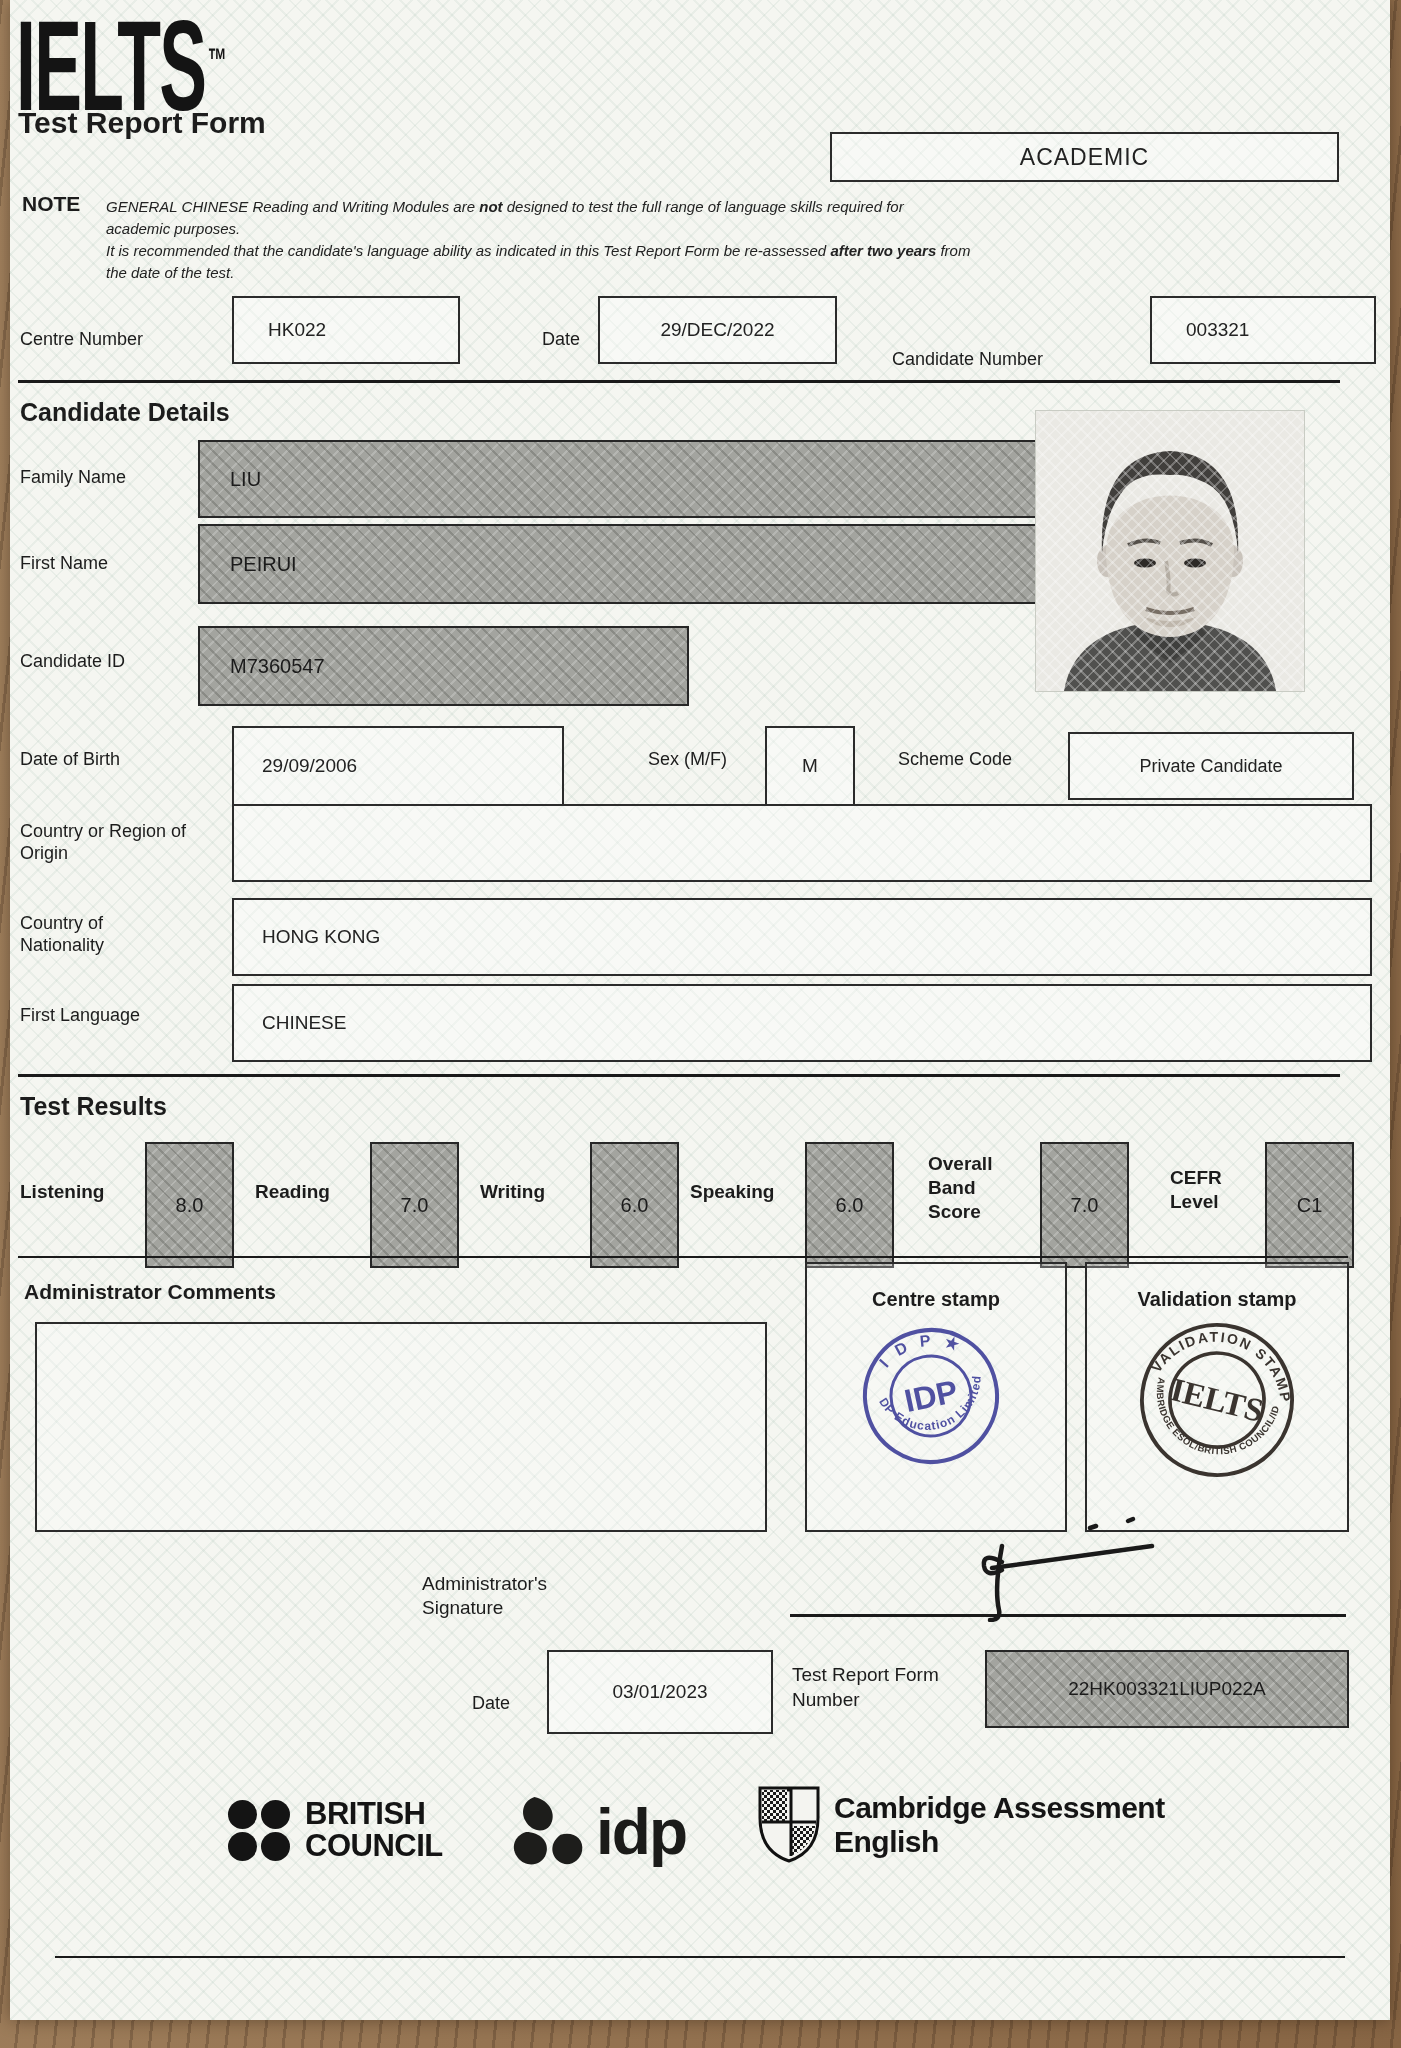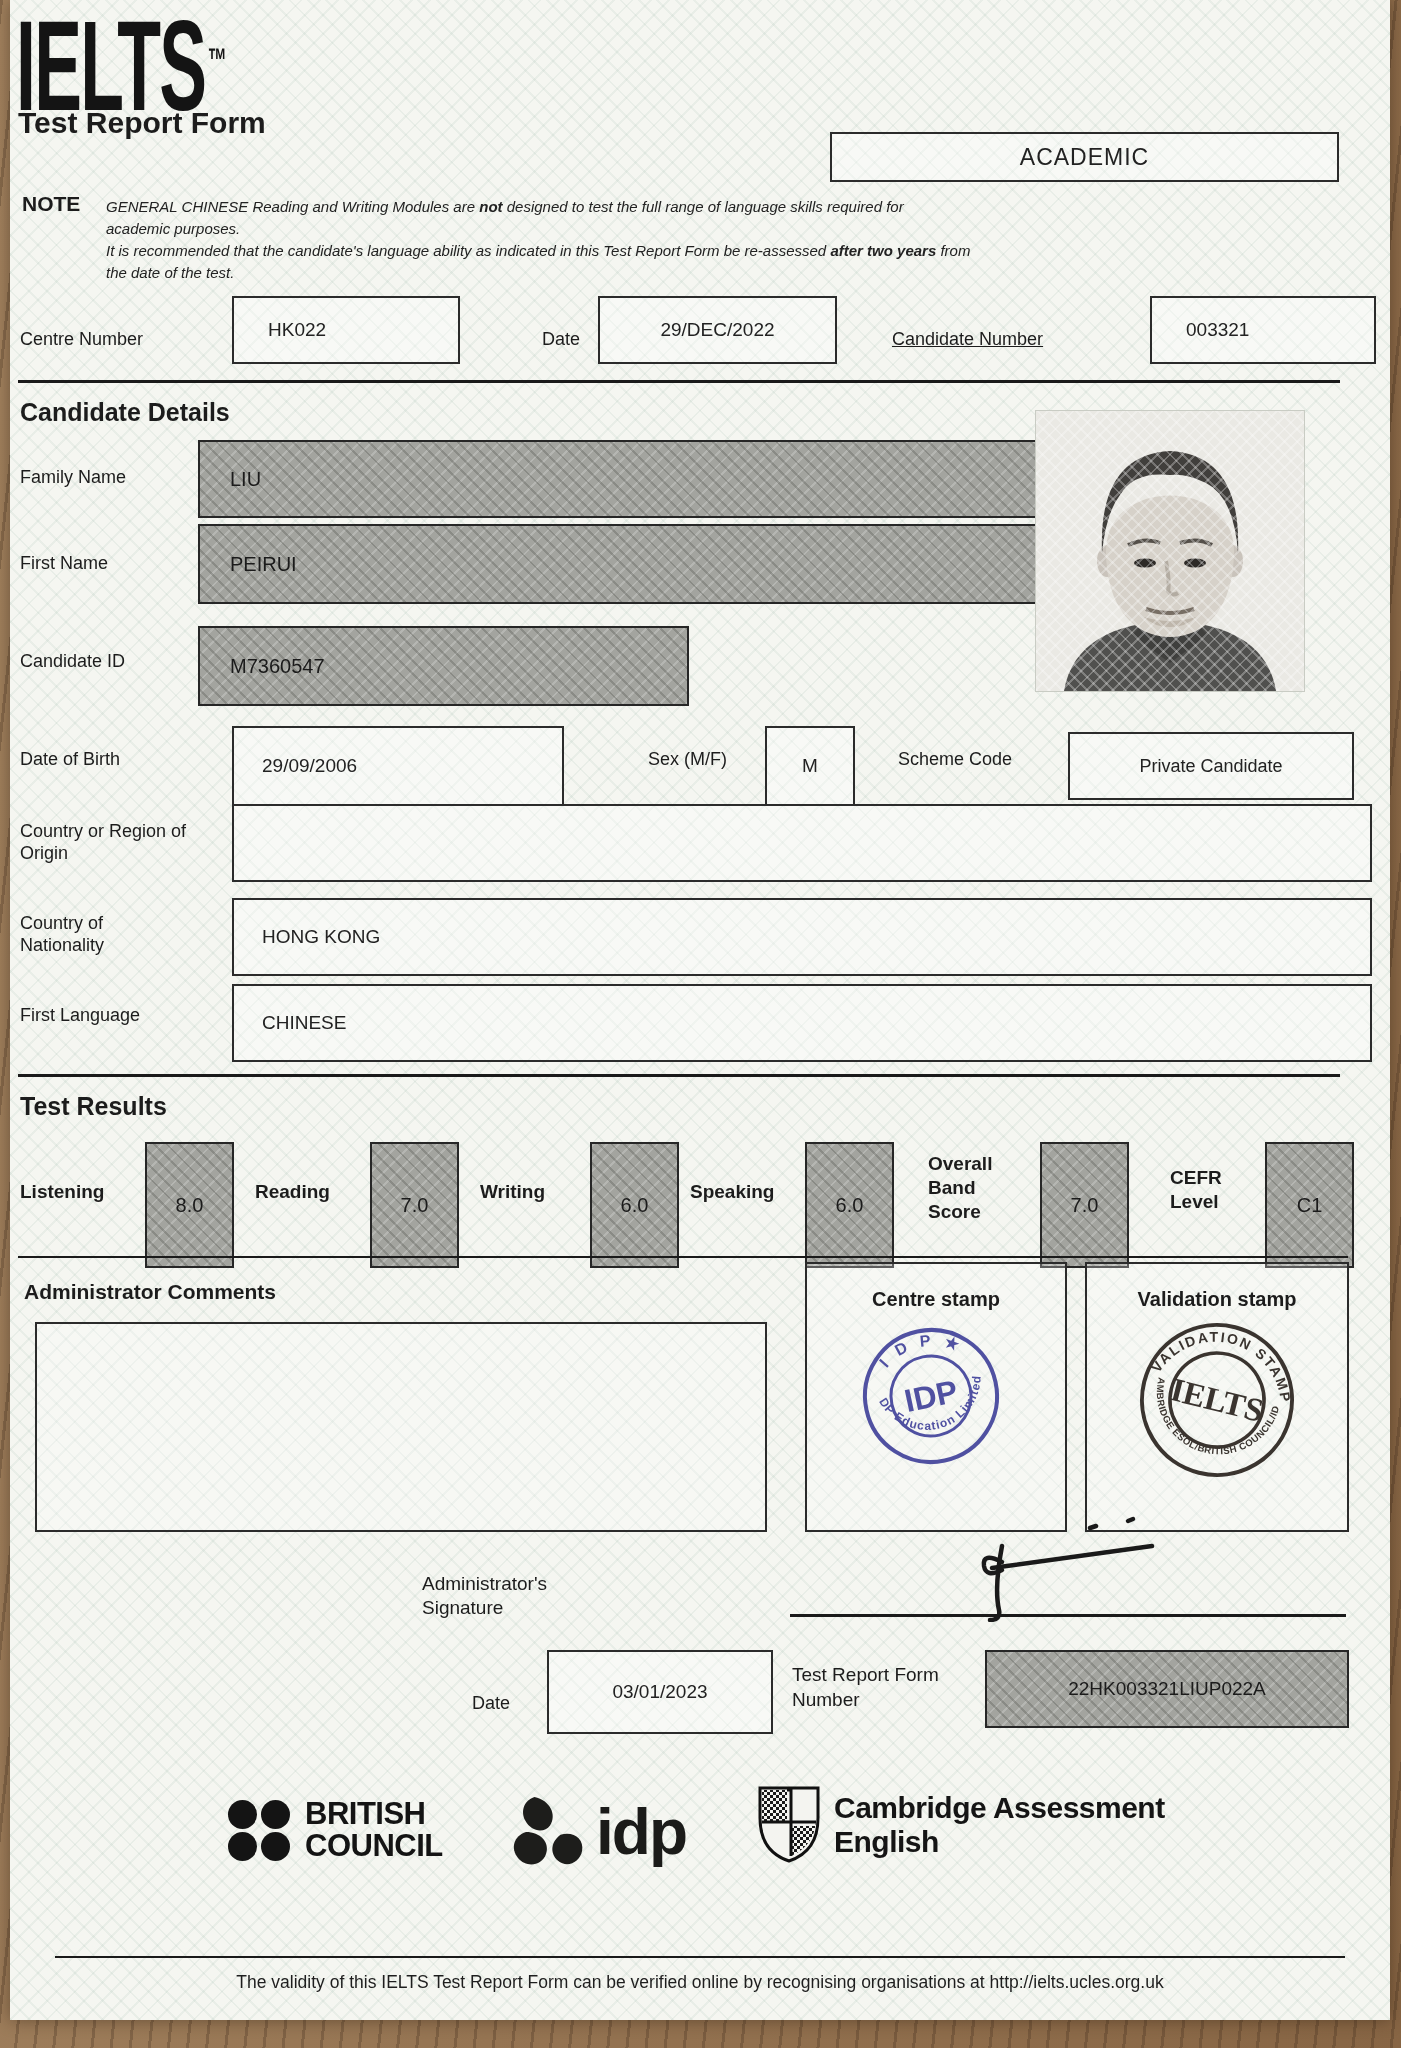--- a/index.html
+++ b/index.html
@@ -74,21 +74,21 @@
   <div class="abs b" style="left:12px;top:192px;font-size:21px;">NOTE</div>
   <div class="abs" style="left:96px;top:196px;width:865px;">
     <div class="note-line"><span>GENERAL CHINESE Reading and Writing Modules are </span><span class="b">not</span><span> designed to test the full range of language skills required for academic purposes.</span></div>
     <div class="note-line"><span>It is recommended that the candidate's language ability as indicated in this Test Report Form be re-assessed </span><span class="b">after two years</span><span> from the date of the test.</span></div>
   </div>
 
   <div class="abs lbl" style="left:10px;top:328px;">Centre Number</div>
   <div class="box" style="left:222px;top:296px;width:190px;height:64px;padding-left:34px;">HK022</div>
   <div class="abs lbl" style="left:532px;top:328px;">Date</div>
   <div class="box center" style="left:588px;top:296px;width:235px;height:64px;">29/DEC/2022</div>
-  <div class="abs lbl" style="left:882px;top:328px;text-decoration:underline;">Candidate Number</div>
+  <div class="abs lbl" style="left:882px;top:348px;">Candidate Number</div>
   <div class="box" style="left:1140px;top:296px;width:188px;height:64px;padding-left:34px;">003321</div>
 
   <div class="hr" style="left:8px;top:380px;width:1322px;height:3px;"></div>
 
   <div class="abs b" style="left:10px;top:398px;font-size:25px;">Candidate Details</div>
 
   <div class="abs lbl" style="left:10px;top:466px;">Family Name</div>
   <div class="redact" style="left:188px;top:440px;width:808px;height:74px;padding-left:30px;">LIU</div>
 
   <div class="abs lbl" style="left:10px;top:552px;">First Name</div>
@@ -257,15 +257,14 @@
       <path d="M33,40 H58 V32 C58,52 47,64 33,70 Z" fill="url(#cam-hatch)"></path>
       <path d="M29,4 H33 V70 M4,36 H58" stroke="#111" stroke-width="3" fill="none"></path>
     </svg>
     <div class="cam-text" style="margin-left:14px;">
       <div>Cambridge Assessment</div>
       <div>English</div>
     </div>
   </div>
 
   <div class="hr" style="left:45px;top:1956px;width:1290px;height:2px;"></div>
-  <div class="footer-text">The validity of this IELTS Test Report Form can be verified online by recognising organisations at http://ielts.ucles.org.uk</div>
 
 </div>
 
 </body></html>

